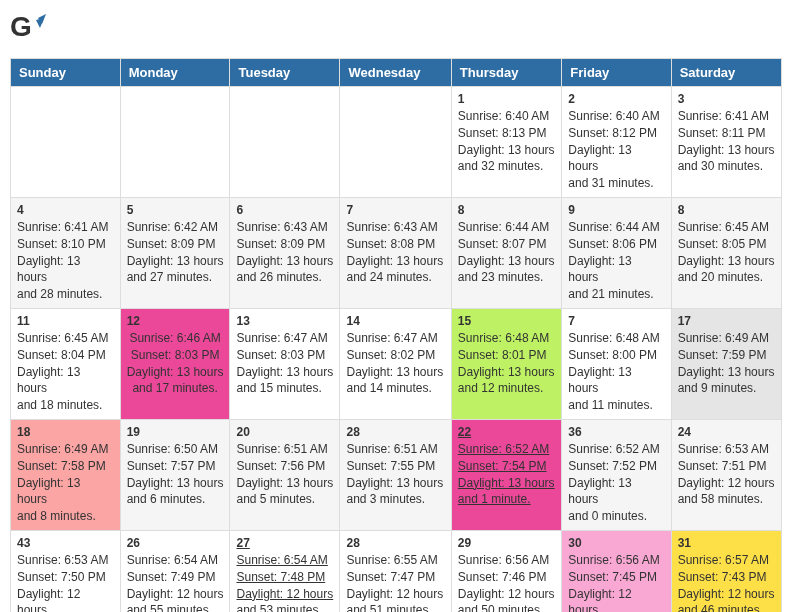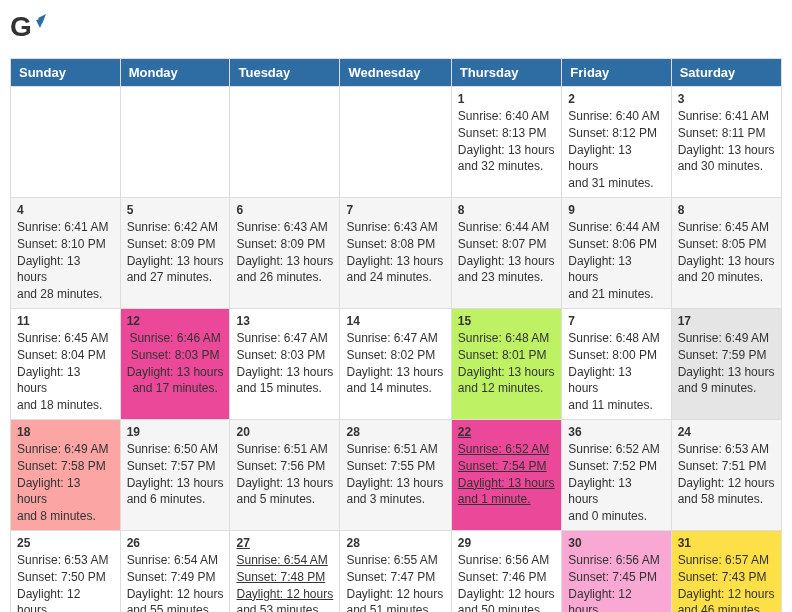--- a/index.html
+++ b/index.html
@@ -292,21 +292,21 @@
         <td style="background-color: rgb(245, 245, 245);">
           <span class="day-number">24</span>
           <div class="day-info" style="white-space: pre-line;">Sunrise: 6:53 AM
 Sunset: 7:51 PM
 Daylight: 12 hours
 and 58 minutes.</div>
         </td>
       </tr>
       <tr>
         <td style="background-color: rgb(255, 255, 255);">
-          <span class="day-number">25</span>
+          <span class="day-number">43</span>
           <div class="day-info" style="white-space: pre-line;">Sunrise: 6:53 AM
 Sunset: 7:50 PM
 Daylight: 12 hours
 and 56 minutes.</div>
         </td>
         <td style="background-color: rgb(255, 255, 255);">
           <span class="day-number">26</span>
           <div class="day-info" style="white-space: pre-line;">Sunrise: 6:54 AM
 Sunset: 7:49 PM
 Daylight: 12 hours

